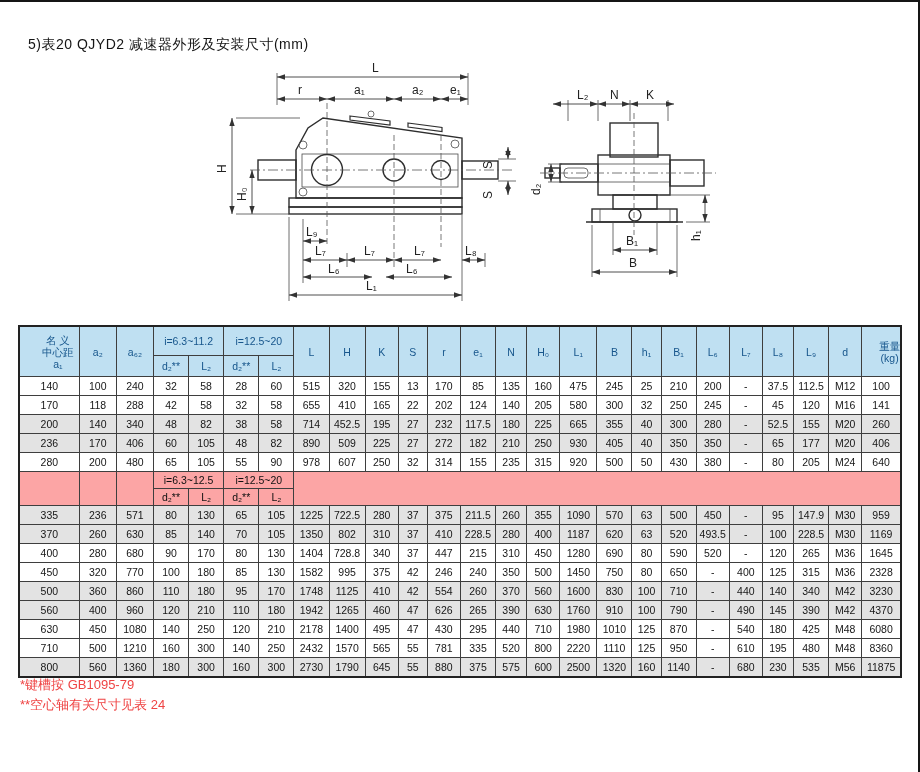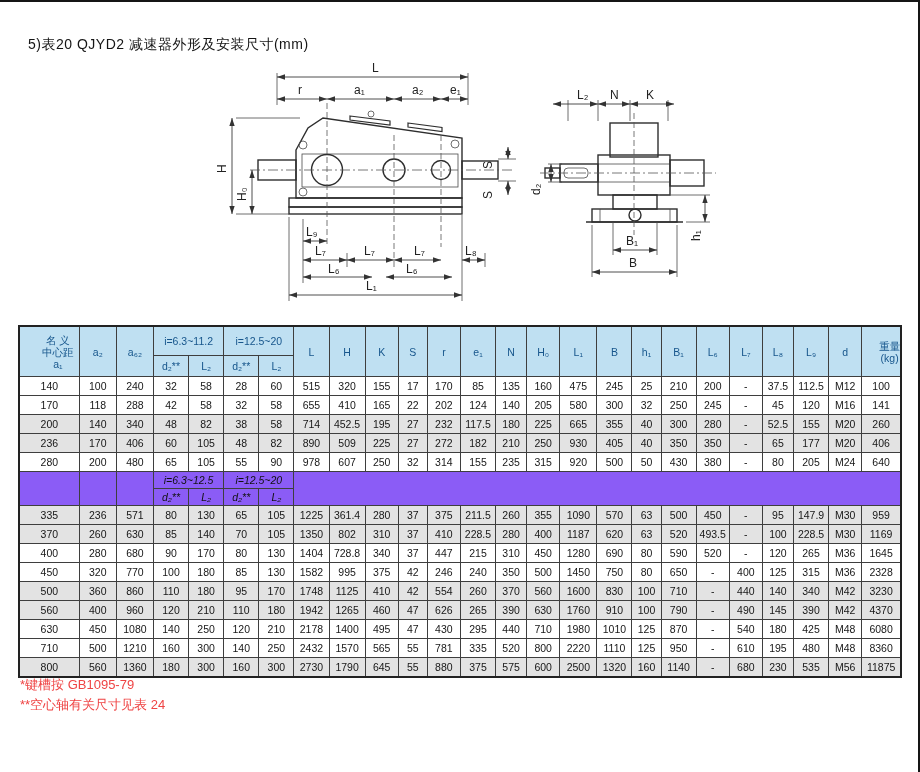--- a/index.html
+++ b/index.html
@@ -17,21 +17,21 @@
   .cl{stroke:#555;stroke-width:0.8;stroke-dasharray:10 3 2 3;fill:none;}
   .dash{stroke:#555;stroke-width:0.8;stroke-dasharray:6 3;fill:none;}
   #tablewrap{position:absolute;left:18px;top:325px;}
   table{border-collapse:collapse;table-layout:fixed;width:884px;border:2px solid #222;}
   th,td{border:1px solid #3e3e3e;font-family:"Liberation Sans",sans-serif;font-size:10.5px;
         text-align:center;vertical-align:middle;padding:0;height:18px;overflow:hidden;white-space:nowrap;color:#161616;}
   thead th{background:#bfe0f2;color:#17568c;font-weight:normal;}
   thead tr.h1 th{height:28px;}
   thead tr.h2 th{height:20px;}
   tr.shade td{background:#e3e3e3;}
-  tr.band td{height:16px;background:#8b5cf6;color:#111;font-style:italic;}
+  tr.band td{height:16px;background:#fca5a5;color:#111;}
   .hdr3 div{line-height:12px;padding-left:17px;}
   #fn1,#fn2{position:absolute;left:20px;font-size:13px;color:#ef4444;}
   #fn1{top:676px;} #fn2{top:696px;}
 </style>
 </head>
 <body>
 
 <div id="page">
   <div class="scan-top"></div>
   <div class="scan-right"></div>
@@ -253,21 +253,21 @@
             <td>140</td>
             <td>100</td>
             <td>240</td>
             <td>32</td>
             <td>58</td>
             <td>28</td>
             <td>60</td>
             <td>515</td>
             <td>320</td>
             <td>155</td>
-            <td>17</td>
+            <td>13</td>
             <td>170</td>
             <td>85</td>
             <td>135</td>
             <td>160</td>
             <td>475</td>
             <td>245</td>
             <td>25</td>
             <td>210</td>
             <td>200</td>
             <td>-</td>
@@ -406,21 +406,21 @@
       <tbody>
           <tr class="shade">
             <td>335</td>
             <td>236</td>
             <td>571</td>
             <td>80</td>
             <td>130</td>
             <td>65</td>
             <td>105</td>
             <td>1225</td>
-            <td>361.4</td>
+            <td>722.5</td>
             <td>280</td>
             <td>37</td>
             <td>375</td>
             <td>211.5</td>
             <td>260</td>
             <td>355</td>
             <td>1090</td>
             <td>570</td>
             <td>63</td>
             <td>500</td>

